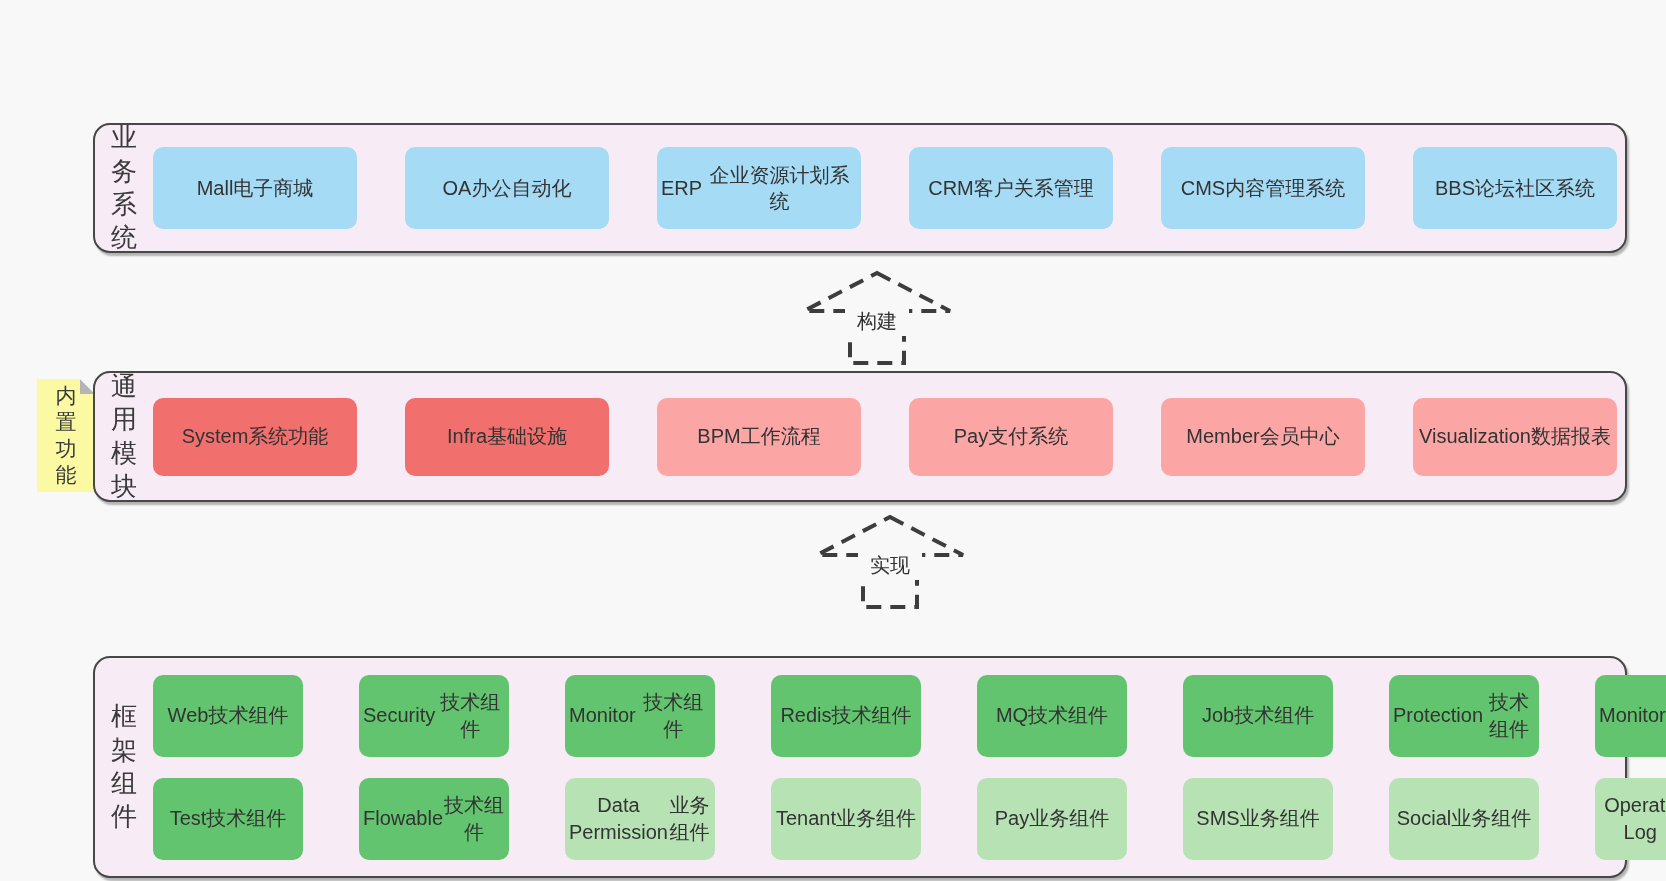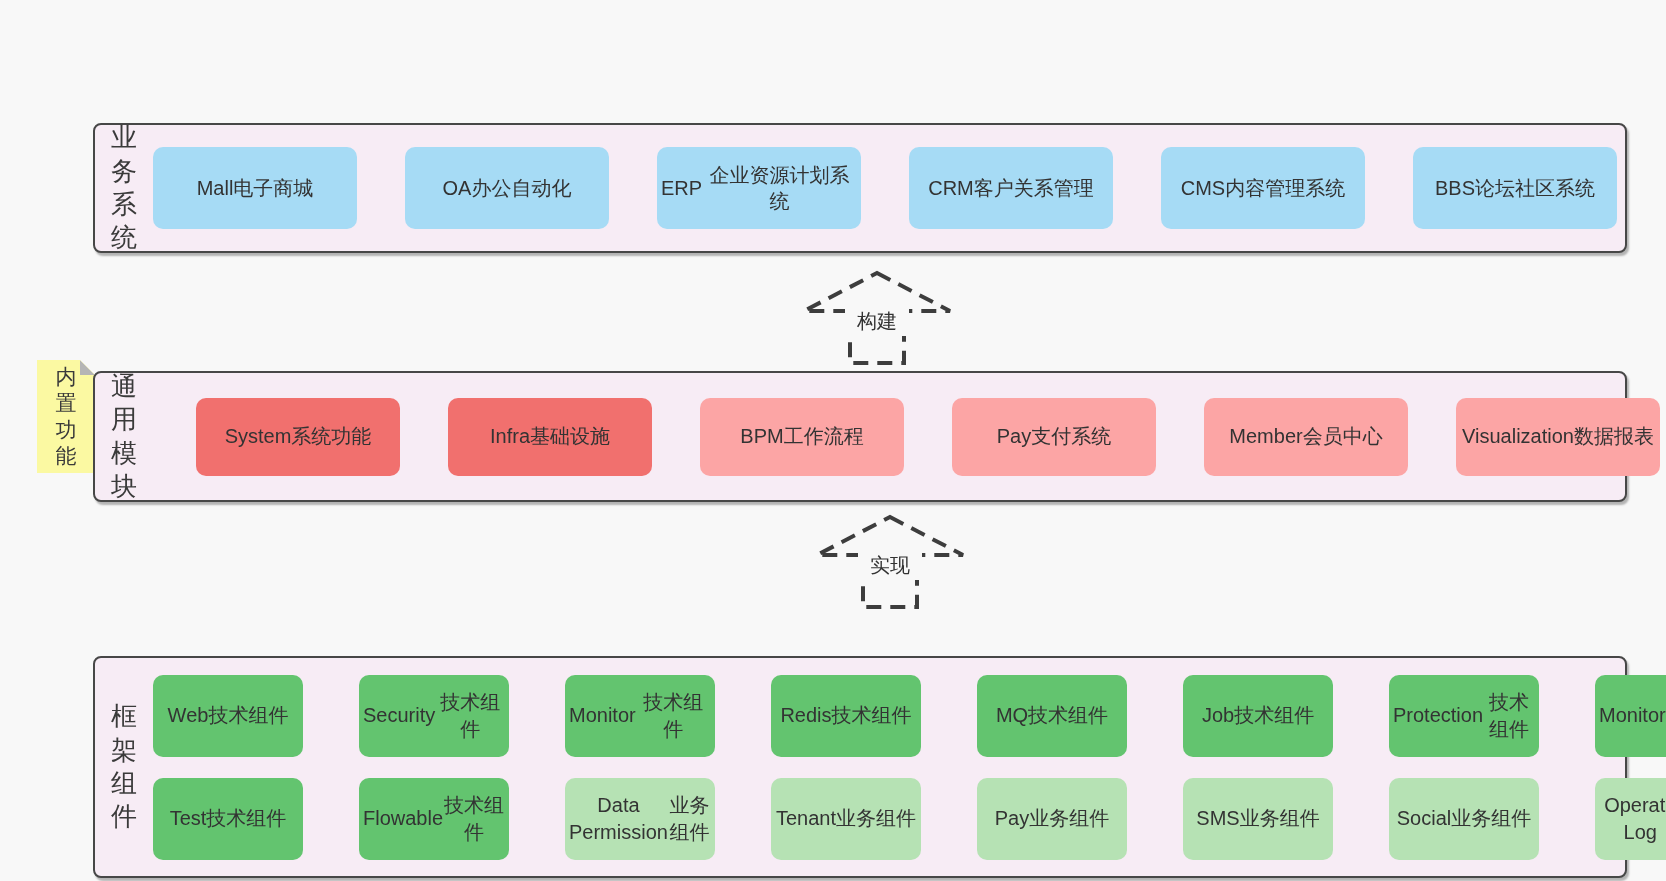--- a/index.html
+++ b/index.html
@@ -13,28 +13,28 @@
     width:1666px;height:881px;
     background:#f8f8f8;
     overflow:hidden;
   }
   
   .band{
     position:absolute;
     left:93px;width:1534px;
     background:#f7ecf5;
     border:2px solid #474747;
-    border-radius:8px;
+    border-radius:17px;
     box-shadow:2px 3px 2px rgba(0,0,0,0.28);
     box-sizing:border-box;
     display:flex;
     z-index:2;
   }
   .band-1{top:123px;height:130px;}
-  .band-2{top:371px;height:131px;gap:43px;}
+  .band-2{top:371px;height:131px;}
   .band-3{top:656px;height:222px;}
   .band-label{
     width:58px;
     flex:0 0 58px;
     display:flex;align-items:center;justify-content:center;
   }
   .v-text{
     width:28px;
     word-break:break-all;
     line-height:1.28;
@@ -73,20 +73,21 @@
   .green-dark{background:#63c46f;}
   .green-light{background:#b6e2b4;}
   
   .note{
     position:absolute;
     left:37px;width:58px;
     background:#fbf9a2;
     z-index:1;
     display:flex;align-items:center;justify-content:center;
     clip-path:polygon(0 0,calc(100% - 15px) 0,100% 15px,100% 100%,0 100%);
+    margin-top:19px;
   }
   .note::after{
     content:"";
     position:absolute;top:0;right:0;
     width:15px;height:15px;
     background:#b5b5b5;
     clip-path:polygon(0 0,100% 100%,0 100%);
   }
   .note-1{top:360px;height:113px;}
   .note-2{top:654px;height:134px;}

